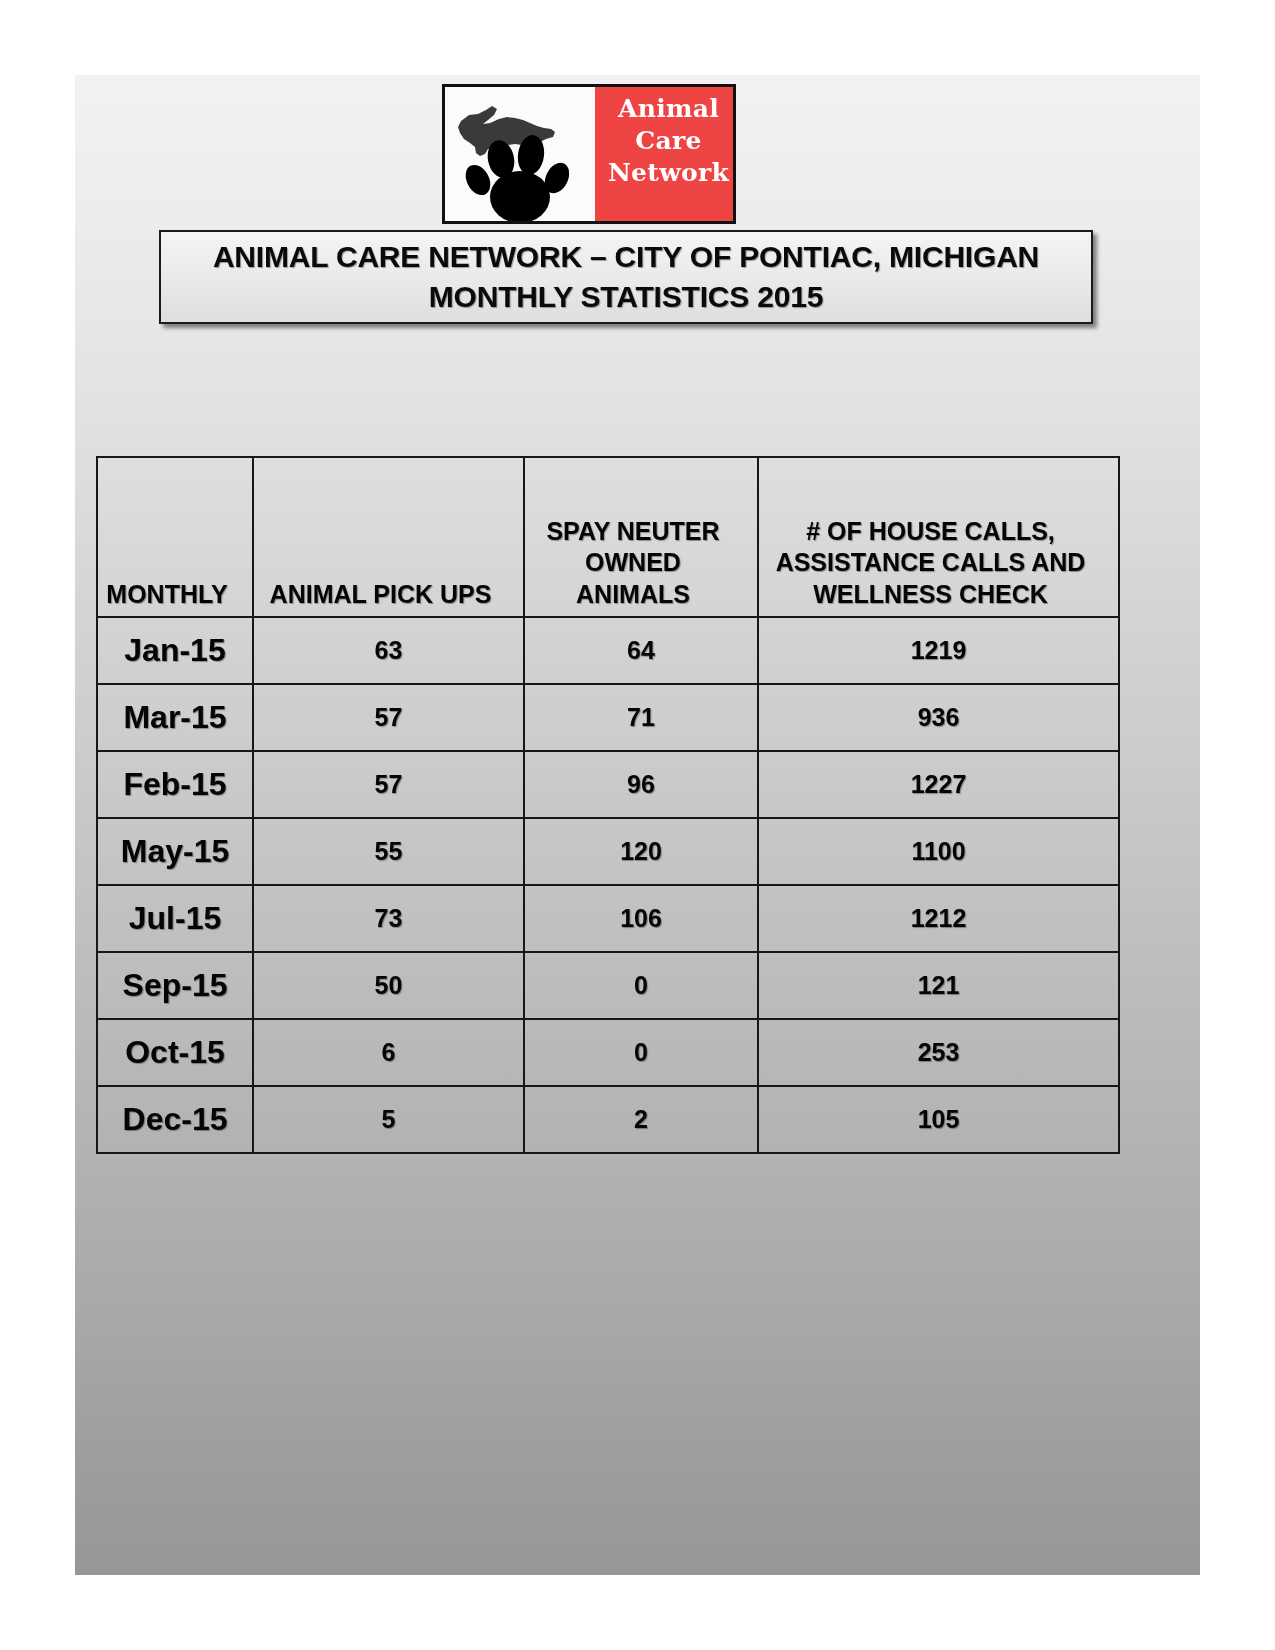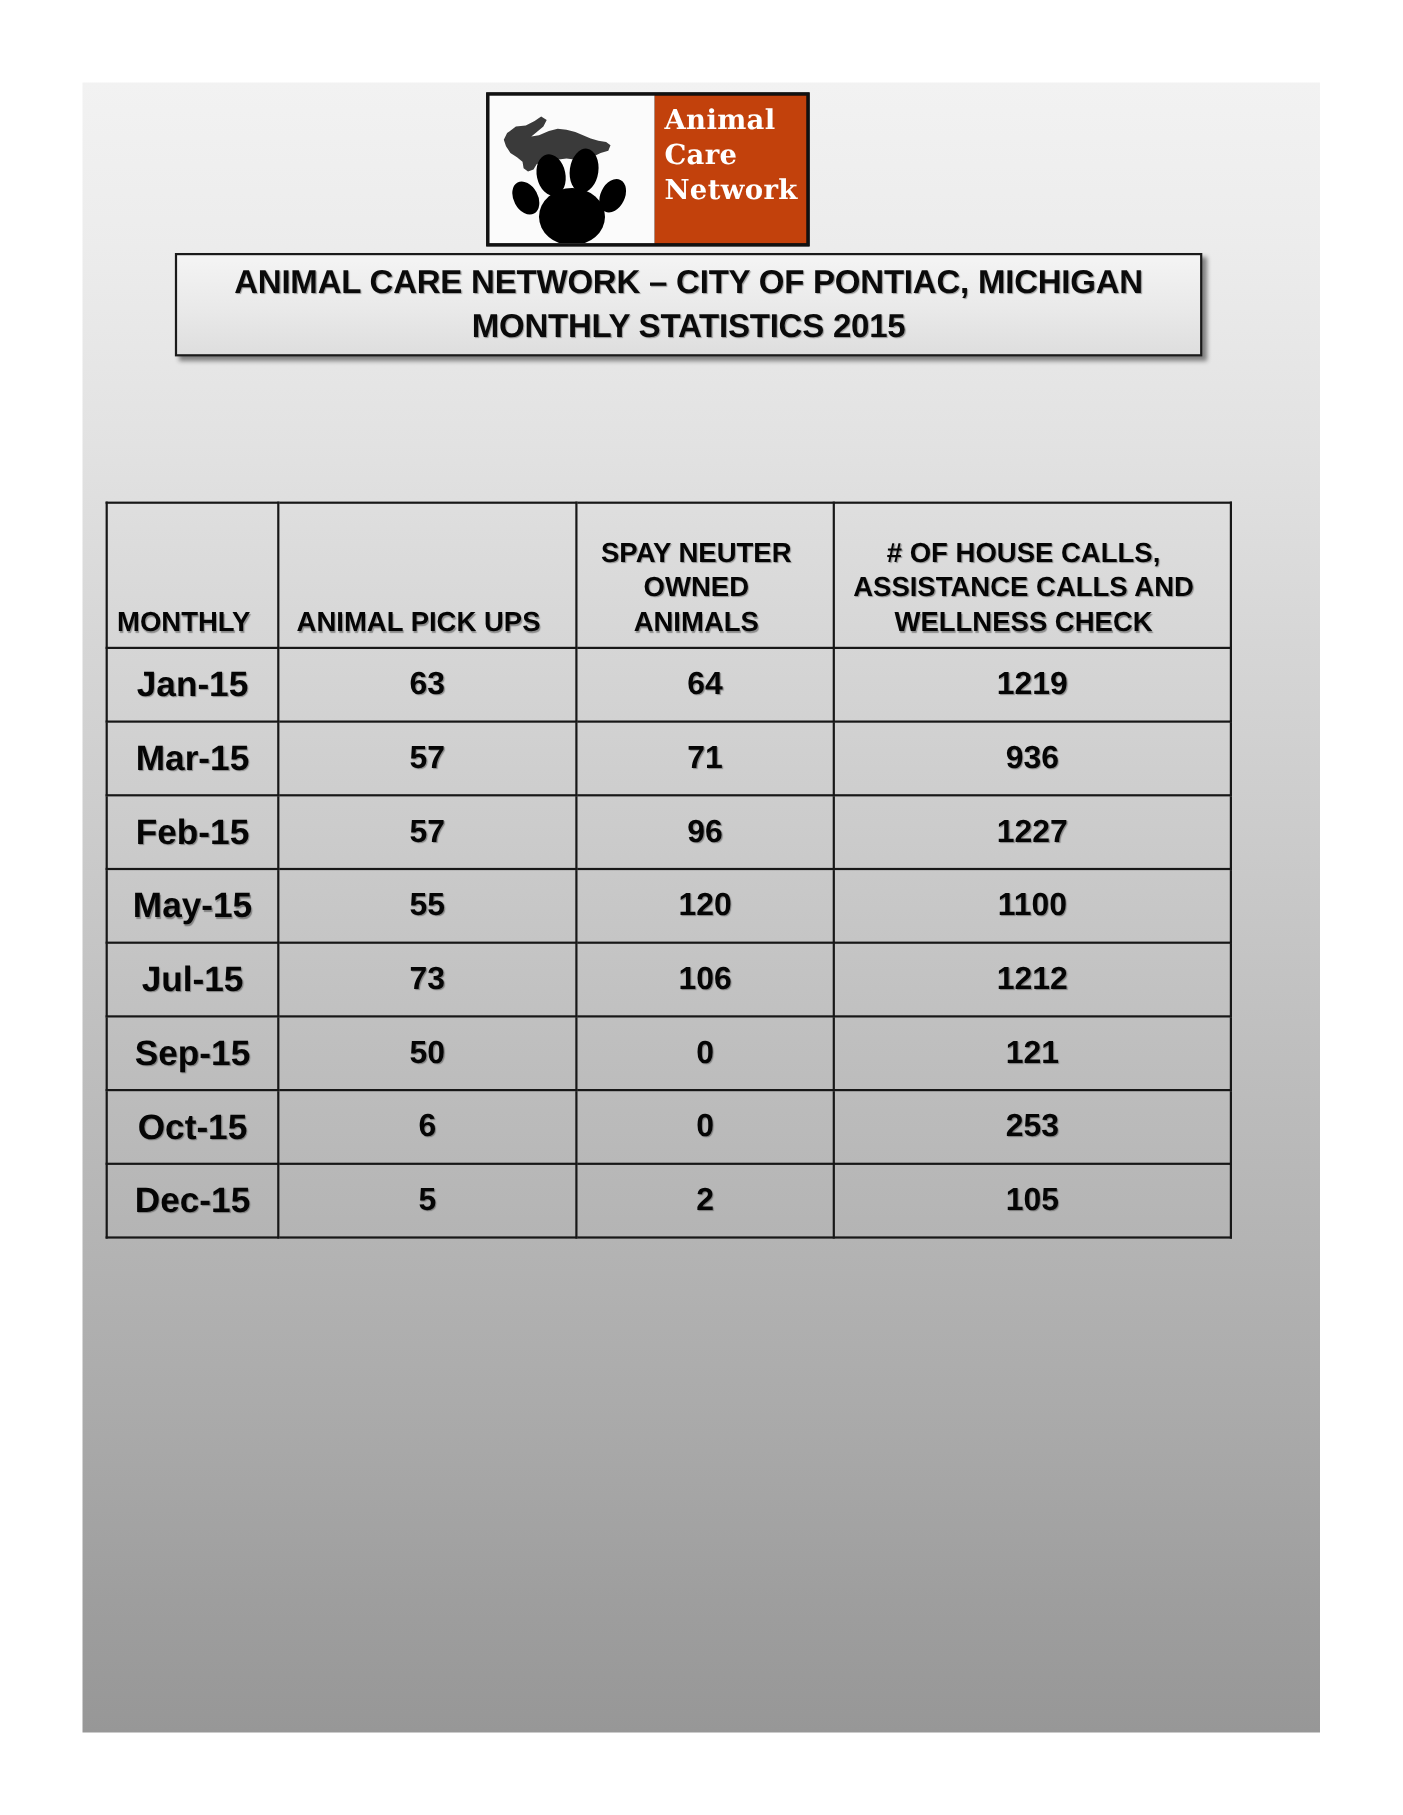--- a/index.html
+++ b/index.html
@@ -51,29 +51,30 @@
     width: 150px;
     height: 100%;
     background: #fbfbfb;
     position: relative;
     flex: 0 0 150px;
     overflow: hidden;
   }
   #logo-mark svg { position: absolute; left: 0; top: 0; }
   #logo-wordmark {
     flex: 1 1 auto;
-    background: #c2410c;
+    background: #ef4444;
     color: #fff;
     font-family: "DejaVu Serif", "Liberation Serif", serif;
     font-weight: bold;
     font-size: 25px;
     line-height: 1.28;
     padding: 6px 0 0 9px;
     box-sizing: border-box;
     letter-spacing: 0.3px;
+    text-align: center;
   }
   #logo-wordmark div { white-space: nowrap; }
 
   
   #title-box {
     position: absolute;
     left: 84px;
     top: 155px;
     width: 934px;
     height: 94px;
@@ -111,25 +112,25 @@
     font-weight: bold;
     text-align: center;
     background: transparent;
     text-shadow: 1px 1px 1px rgba(0,0,0,0.35);
   }
   #stats-table th {
     vertical-align: bottom;
     font-size: 25px;
     line-height: 1.26;
     padding: 8px 20px 6px 4px;
-    height: 132px;
+    height: 160px;
     box-sizing: border-box;
   }
   #stats-table td {
-    font-size: 29px;
+    font-size: 25px;
     height: 65px;
     padding: 0 4px;
     vertical-align: middle;
   }
   #stats-table td.month-cell { font-size: 32px; }
   col.c-month  { width: 156px; }
   col.c-pickup { width: 271px; }
   col.c-spay   { width: 234px; }
   col.c-calls  { width: 361px; }
 </style>

